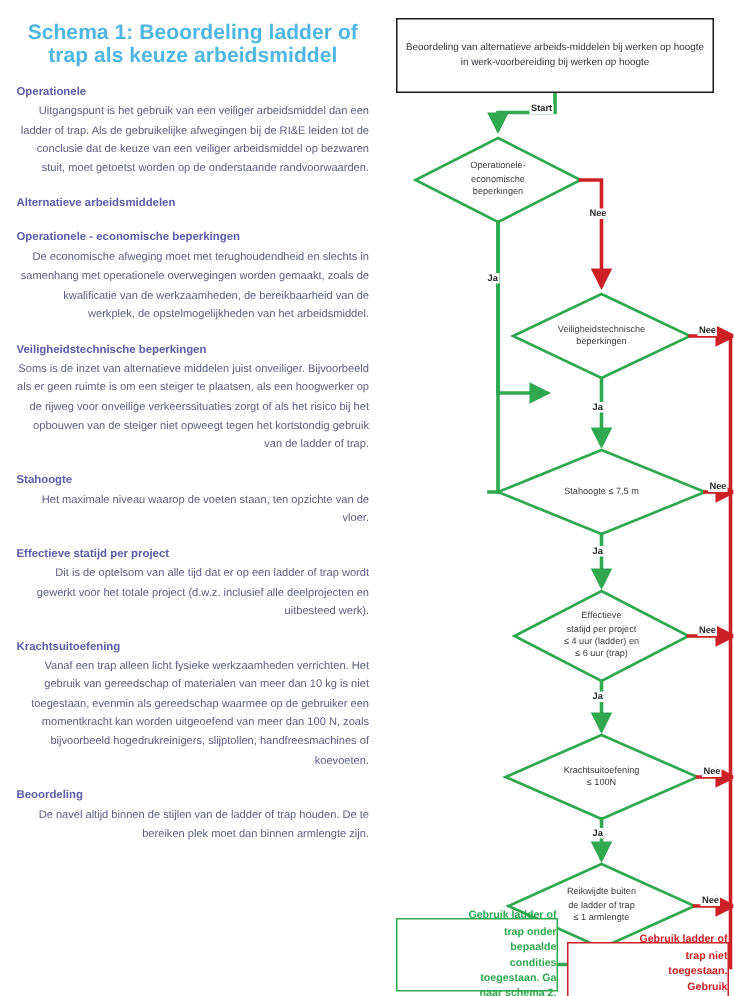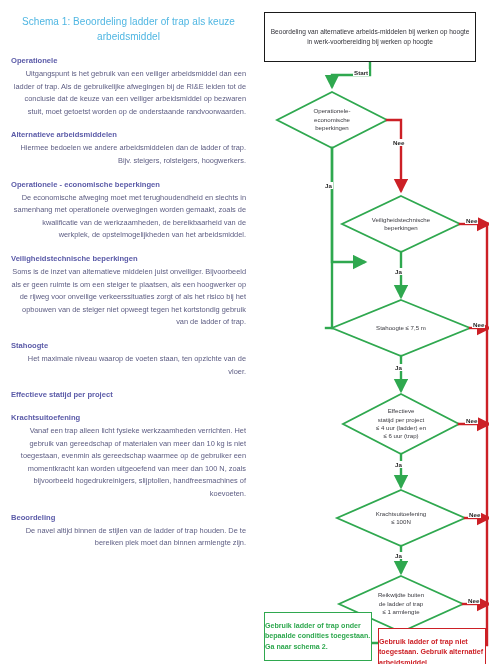--- a/index.html
+++ b/index.html
@@ -11,22 +11,22 @@
     position:relative;
   }
   #page{position:relative;width:489px;height:664px;}
 
   
   #left-col{
     position:absolute;left:11px;top:10px;width:235px;height:644px;
   }
   .doc-title{
     color:#4FB6E2;
-    font-size:10px;
-    font-weight:normal;
+    font-size:14px;
+    font-weight:bold;
     line-height:15px;
     text-align:center;
     margin:4px 6px 0 6px;
     letter-spacing:0.05px;
   }
   .sec{margin-top:11px;}
   .sec-head{
     color:#5B5BA8;
     font-size:7.6px;
     font-weight:bold;
@@ -66,61 +66,62 @@
     box-sizing:border-box;
   }
   .edge-label{
     position:absolute;
     font-size:6.2px;font-weight:bold;color:#2b2b2b;
     background:#fff;padding:0 1px;
   }
   .endbox{
     position:absolute;box-sizing:border-box;
     display:flex;align-items:center;justify-content:center;
-    text-align:left;font-size:7.1px;line-height:10.4px;font-weight:bold;
+    text-align:right;font-size:7.1px;line-height:10.4px;font-weight:bold;
     background:#fff;
+    padding-left:44px;
   }
   .endbox.green{border:1.8px solid #2FA84F;color:#2FA84F;}
   .endbox.red{border:1.8px solid #CC2026;color:#CC2026;margin-top:16px;}
 </style>
 </head>
 <body>
 
 <div id="page">
 
   <div id="left-col">
     <div class="doc-title">Schema 1: Beoordeling ladder of trap als keuze arbeidsmiddel</div>
 
     <div class="sec">
       <div class="sec-head">Operationele</div>
       <div class="sec-body">Uitgangspunt is het gebruik van een veiliger arbeidsmiddel dan een ladder of trap. Als de gebruikelijke afwegingen bij de RI&amp;E leiden tot de conclusie dat de keuze van een veiliger arbeidsmiddel op bezwaren stuit, moet getoetst worden op de onderstaande randvoorwaarden.</div>
     </div>
 
     <div class="sec">
       <div class="sec-head">Alternatieve arbeidsmiddelen</div>
-      <div class="sec-body">Hiermee bedoelen we andere arbeidsmiddelen dan de ladder of trap. Bijv. steigers, rolsteigers, hoogwerkers.</div>
     </div>
 
     <div class="sec">
       <div class="sec-head">Operationele - economische beperkingen</div>
       <div class="sec-body">De economische afweging moet met terughoudendheid en slechts in samenhang met operationele overwegingen worden gemaakt, zoals de kwalificatie van de werkzaamheden, de bereikbaarheid van de werkplek, de opstelmogelijkheden van het arbeidsmiddel.</div>
     </div>
 
     <div class="sec">
       <div class="sec-head">Veiligheidstechnische beperkingen</div>
       <div class="sec-body">Soms is de inzet van alternatieve middelen juist onveiliger. Bijvoorbeeld als er geen ruimte is om een steiger te plaatsen, als een hoogwerker op de rijweg voor onveilige verkeerssituaties zorgt of als het risico bij het opbouwen van de steiger niet opweegt tegen het kortstondig gebruik van de ladder of trap.</div>
     </div>
 
     <div class="sec">
       <div class="sec-head">Stahoogte</div>
       <div class="sec-body">Het maximale niveau waarop de voeten staan, ten opzichte van de vloer.</div>
     </div>
 
     <div class="sec">
       <div class="sec-head">Effectieve statijd per project</div>
+      <div class="sec-body">Dit is de optelsom van alle tijd dat er op een ladder of trap wordt gewerkt voor het totale project (d.w.z. inclusief alle deelprojecten en uitbesteed werk).</div>
     </div>
 
     <div class="sec">
       <div class="sec-head">Krachtsuitoefening</div>
       <div class="sec-body">Vanaf een trap alleen licht fysieke werkzaamheden verrichten. Het gebruik van gereedschap of materialen van meer dan 10 kg is niet toegestaan, evenmin als gereedschap waarmee op de gebruiker een momentkracht kan worden uitgeoefend van  meer dan 100 N, zoals bijvoorbeeld hogedrukreinigers, slijptollen, handfreesmachines of koevoeten.</div>
     </div>
 
     <div class="sec">
       <div class="sec-head">Beoordeling</div>
       <div class="sec-body">De navel altijd binnen de stijlen van de ladder of trap houden. De te bereiken plek moet dan binnen armlengte zijn.</div>

